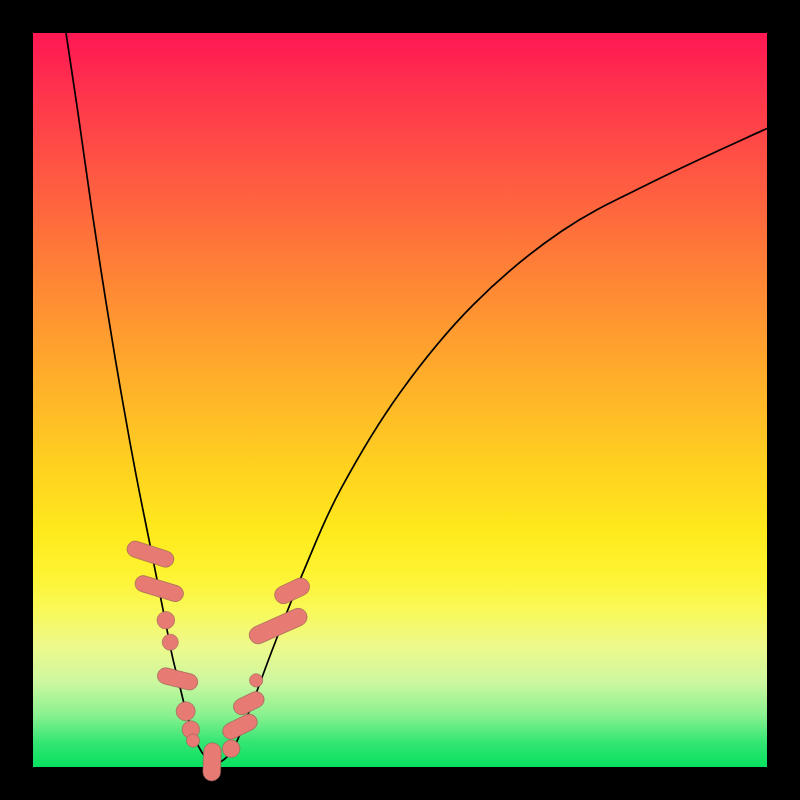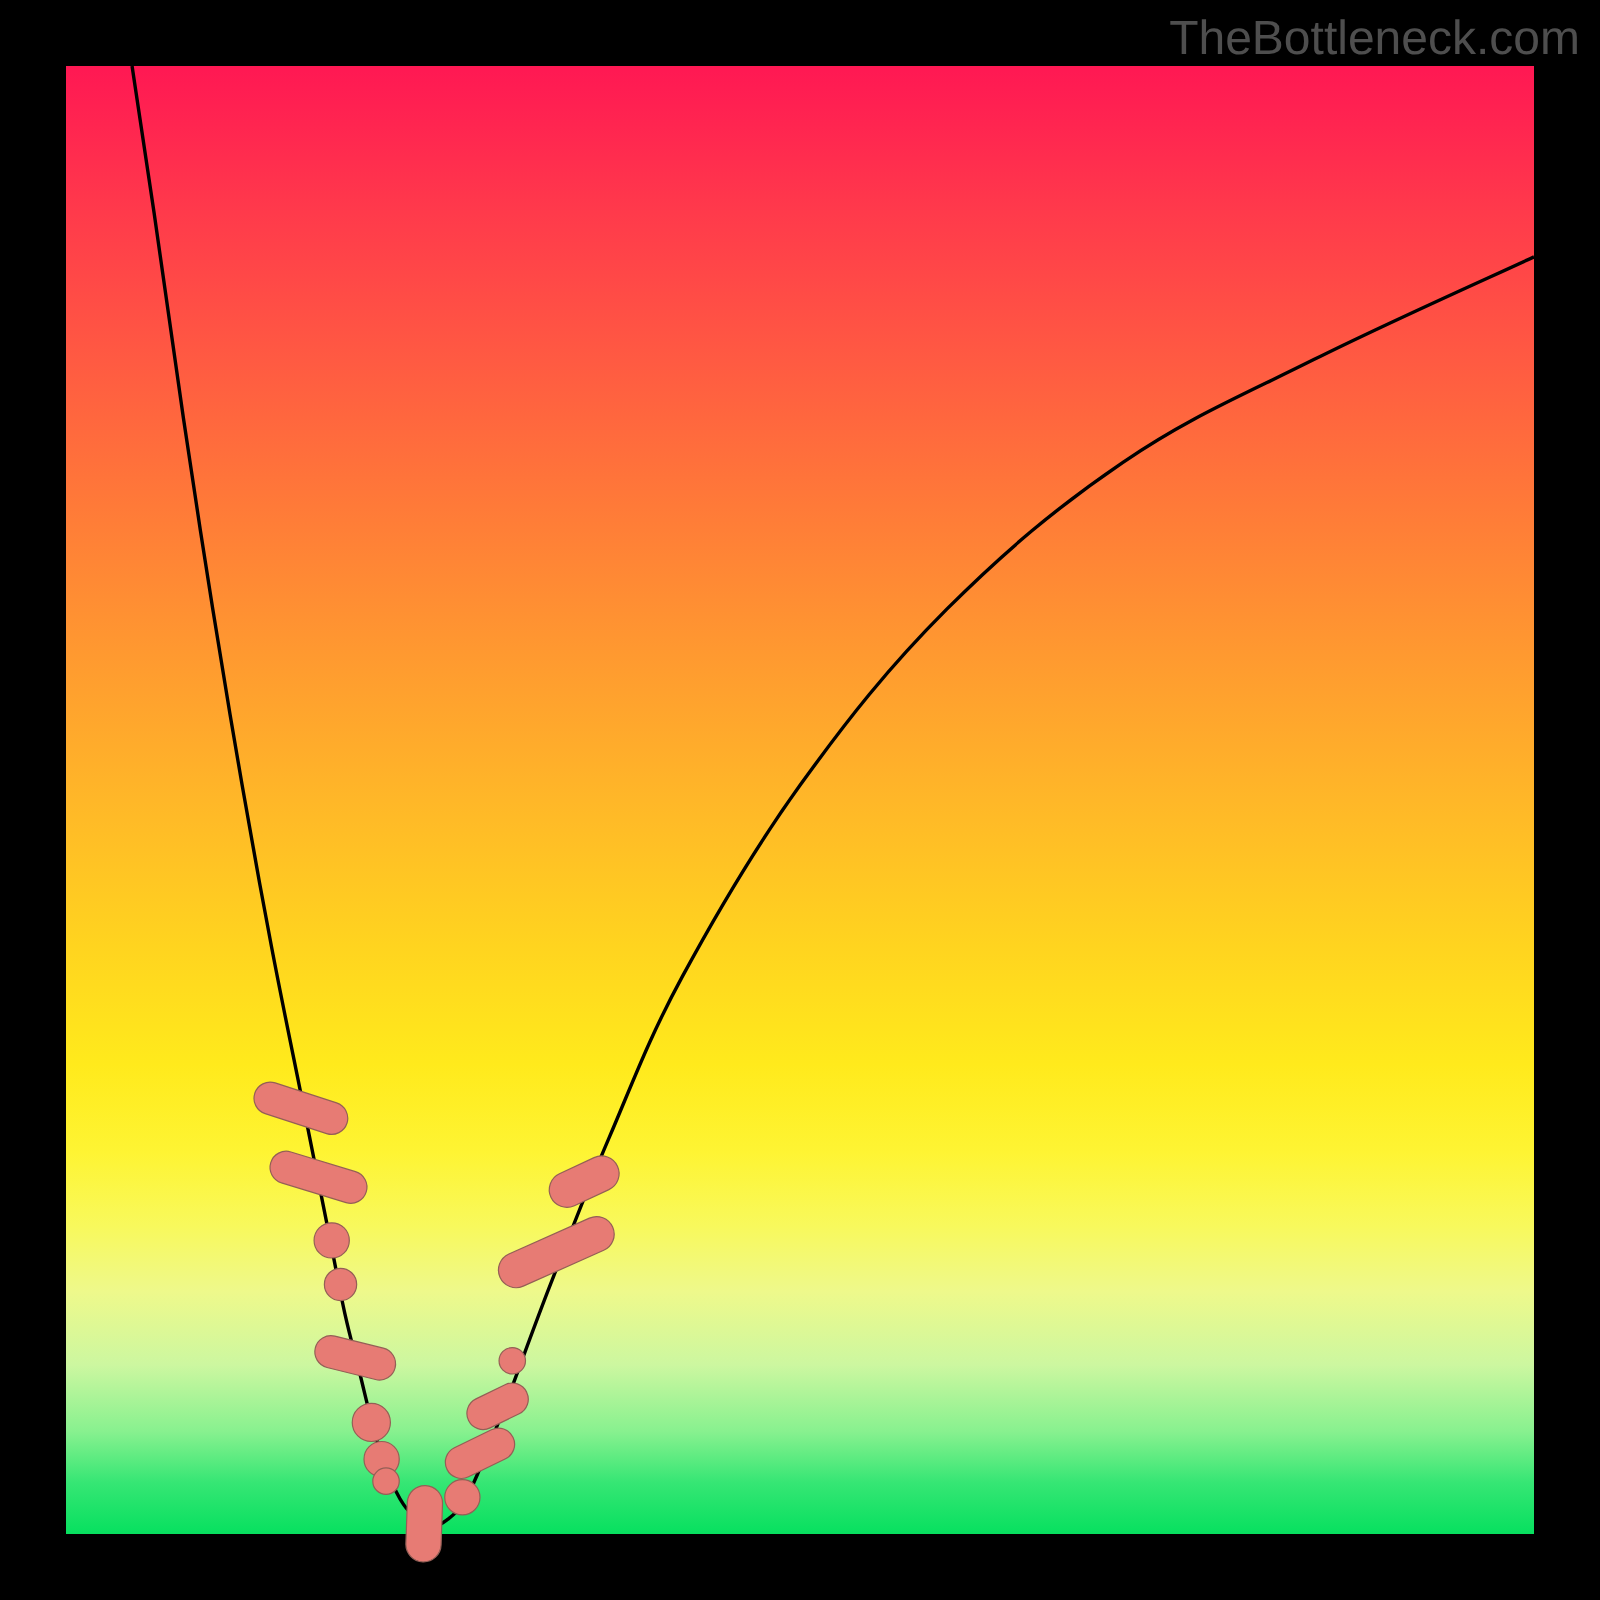--- a/index.html
+++ b/index.html
@@ -83,14 +83,13 @@
           <rect x="-8.81" y="-19.08" width="17.62" height="38.17" rx="8.81" transform="translate(179.10 728.86) rotate(2)" fill="#e77b74" stroke="#945f56" stroke-width="0.6"></rect>
           <circle cx="198.18" cy="715.65" r="8.81" fill="#e77b74" stroke="#945f56" stroke-width="0.6"></circle>
           <rect x="-8.07" y="-18.35" width="16.15" height="36.70" rx="8.07" transform="translate(206.99 693.63) rotate(64)" fill="#e77b74" stroke="#945f56" stroke-width="0.6"></rect>
           <rect x="-8.07" y="-16.15" width="16.15" height="32.30" rx="8.07" transform="translate(215.80 670.14) rotate(64)" fill="#e77b74" stroke="#945f56" stroke-width="0.6"></rect>
           <circle cx="223.14" cy="647.39" r="6.61" fill="#e77b74" stroke="#945f56" stroke-width="0.6"></circle>
           <rect x="-8.81" y="-30.83" width="17.62" height="61.66" rx="8.81" transform="translate(245.16 593.07) rotate(66)" fill="#e77b74" stroke="#945f56" stroke-width="0.6"></rect>
           <rect x="-8.81" y="-18.35" width="17.62" height="36.70" rx="8.81" transform="translate(259.10 557.84) rotate(65)" fill="#e77b74" stroke="#945f56" stroke-width="0.6"></rect>
         </g>
     </svg>
   </div>
-  <div class="watermark">TheBottleneck.com</div>
 </div>
 
 </body></html>

